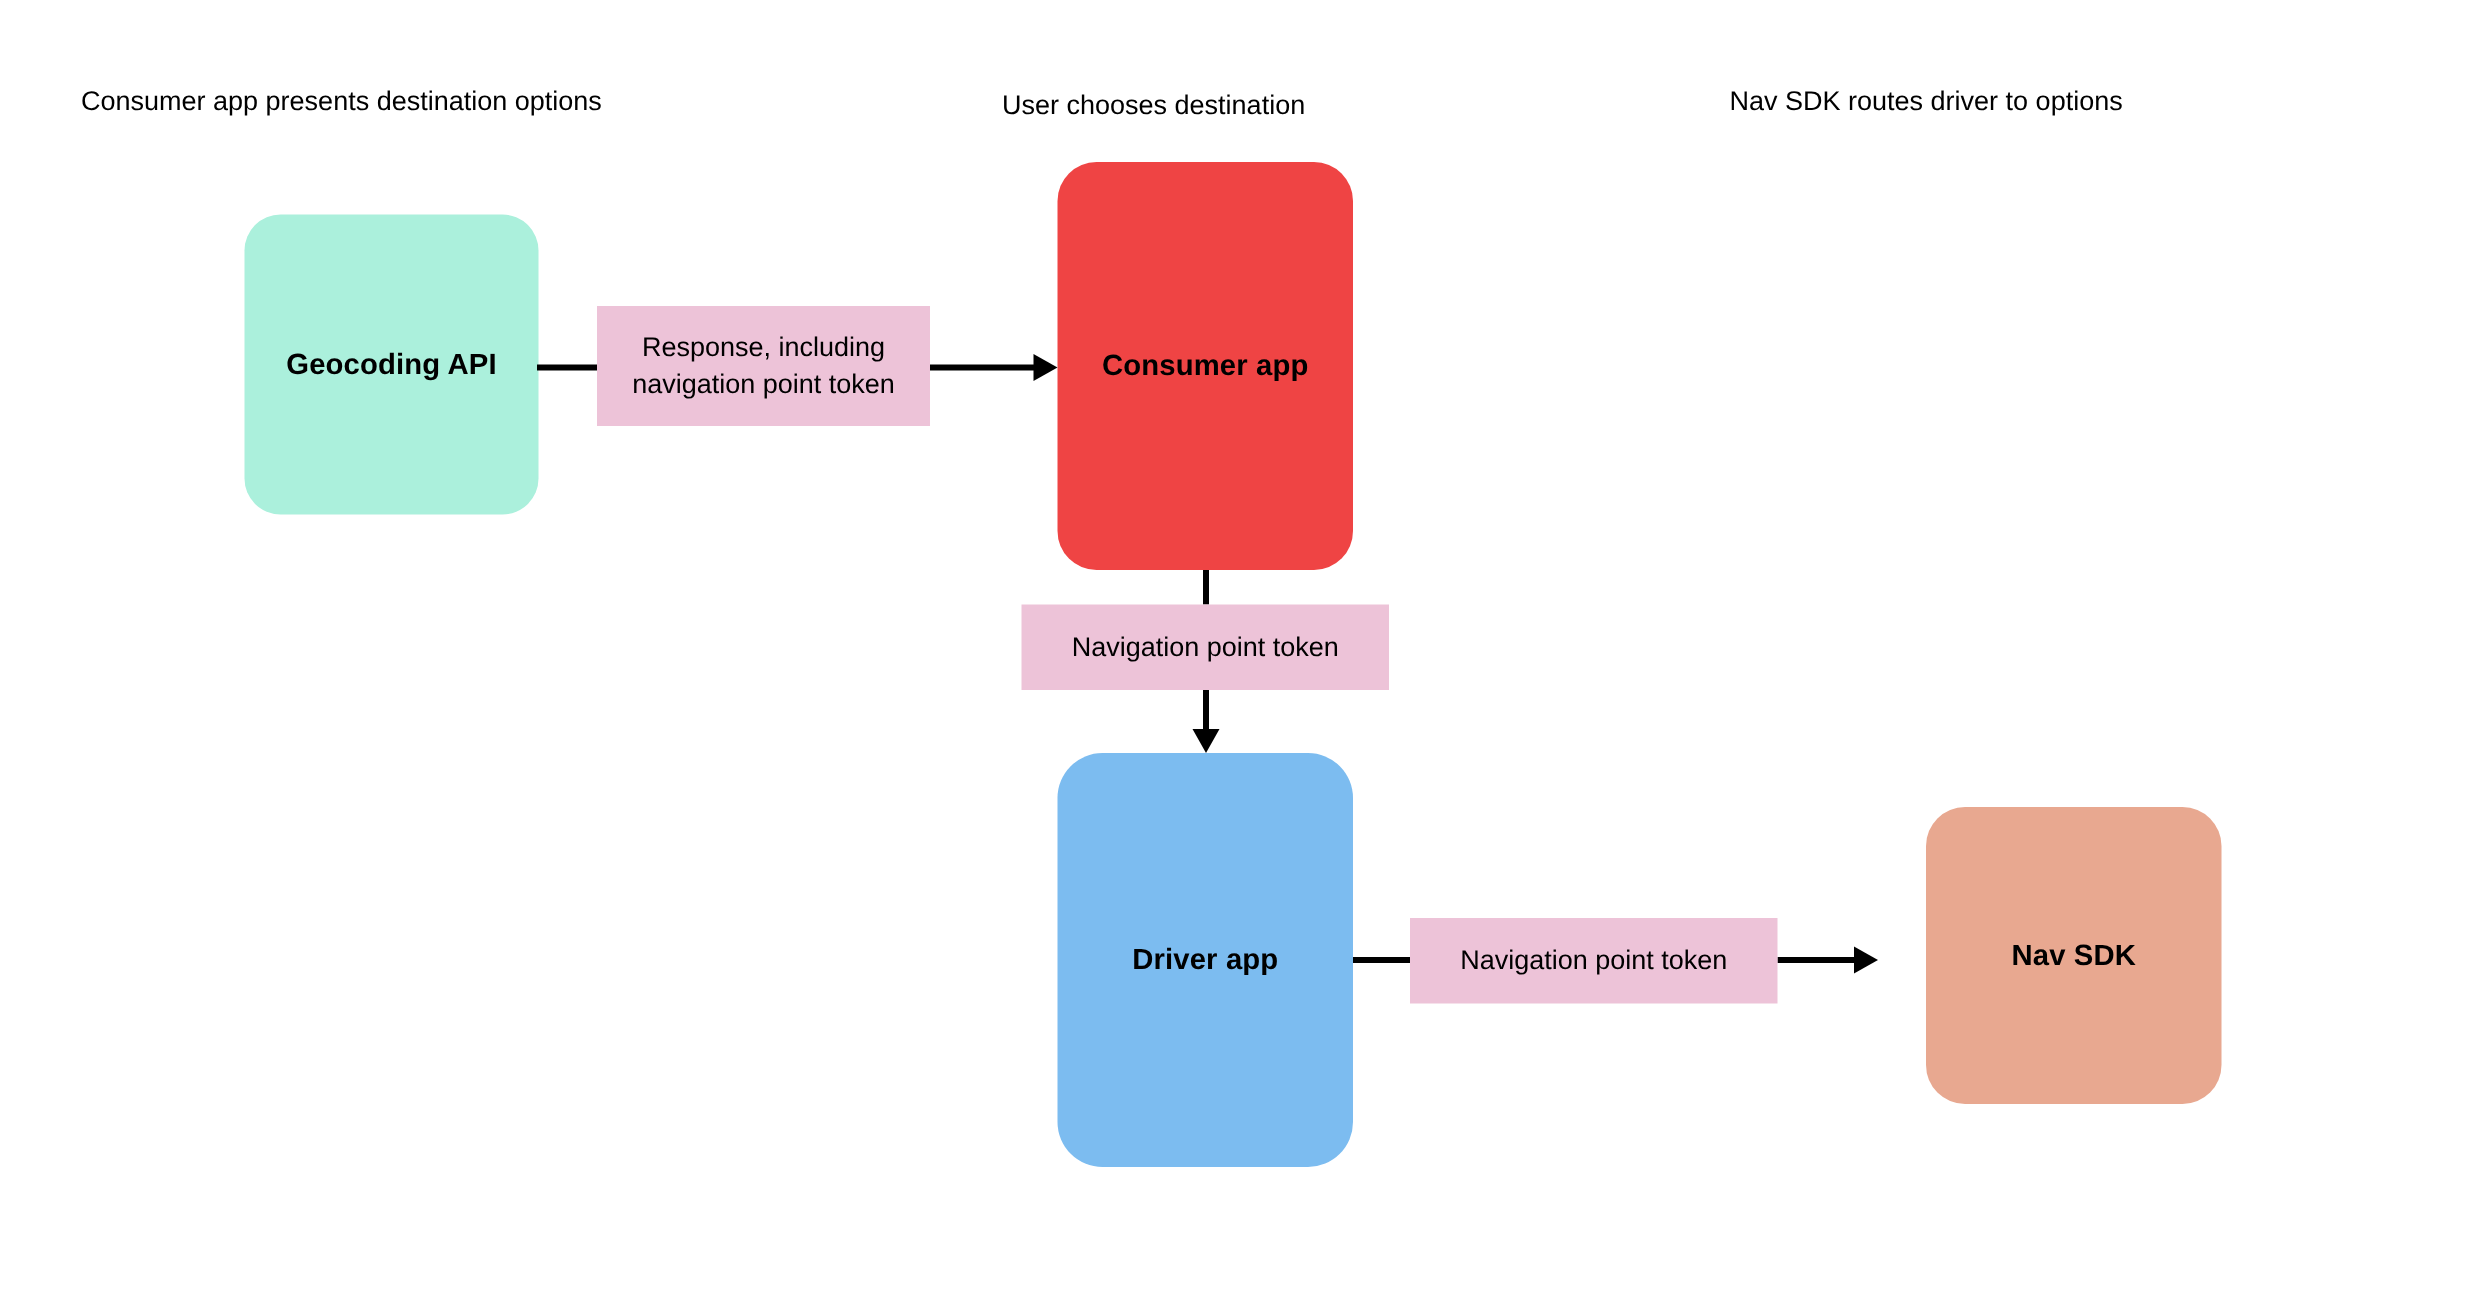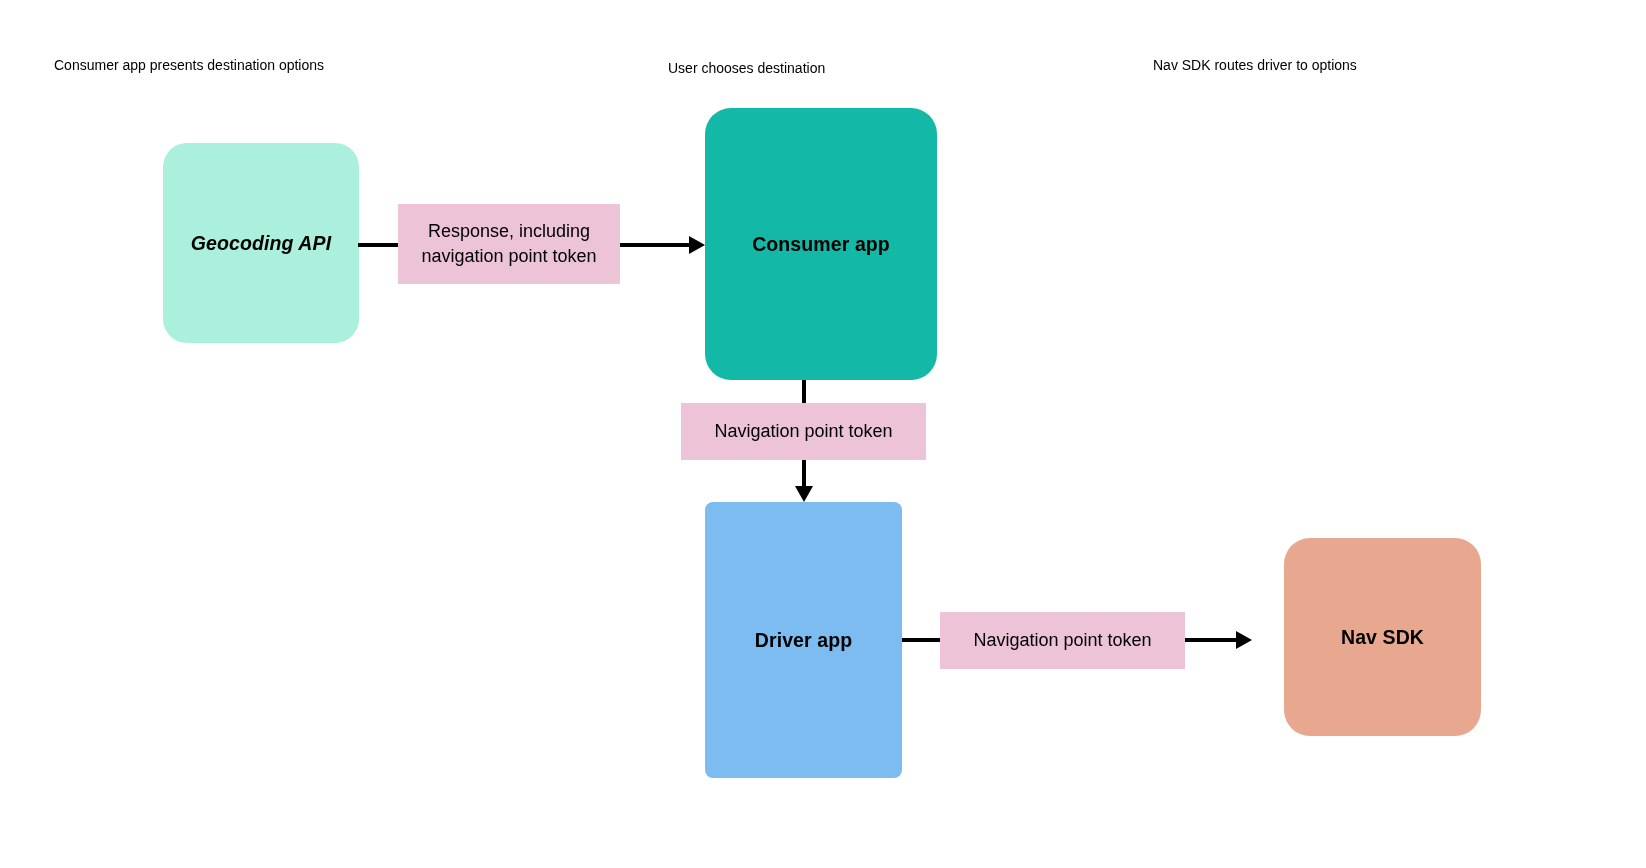--- a/index.html
+++ b/index.html
@@ -13,21 +13,21 @@
   }
   #canvas {
     position: relative;
     width: 1646px;
     height: 868px;
     background: #ffffff;
     overflow: hidden;
   }
   .col-header {
     position: absolute;
-    font-size: 14px;
+    font-size: 18px;
     font-weight: 400;
     color: #000000;
     white-space: nowrap;
     line-height: 1;
   }
   .node {
     position: absolute;
     display: flex;
     align-items: center;
     justify-content: center;
@@ -108,27 +108,27 @@
       </div>
       <div class="edge" style="left: 1161px; top: 616px; width: 115px; height: 48px;">
         <svg width="115" height="48" viewBox="0 0 115 48">
           <line x1="24" y1="24" x2="76" y2="24" stroke="#000000" stroke-width="4" stroke-linecap="butt"></line>
           <polygon points="91,24 75,15 75,33" fill="#000000"></polygon>
         </svg>
       </div>
     </div>
 
   <div id="nodes-layer">
-      <div class="node" style="left: 163px; top: 143px; width: 196px; height: 200px; background: rgb(171, 240, 220); border-radius: 24px; font-style: italic;">
+      <div class="node" style="left: 163px; top: 143px; width: 196px; height: 200px; background: rgb(171, 240, 220); border-radius: 24px;">
         <div class="node-label">Geocoding API</div>
       </div>
-      <div class="node" style="left: 705px; top: 108px; width: 232px; height: 272px; background: #14b8a6; border-radius: 26px;">
+      <div class="node" style="left: 705px; top: 108px; width: 197px; height: 272px; background: #ef4444; border-radius: 26px;">
         <div class="node-label">Consumer app</div>
       </div>
-      <div class="node" style="left: 705px; top: 502px; width: 197px; height: 276px; background: rgb(124, 188, 240); border-radius: 8px;">
+      <div class="node" style="left: 705px; top: 502px; width: 197px; height: 276px; background: rgb(124, 188, 240); border-radius: 30px;">
         <div class="node-label">Driver app</div>
       </div>
       <div class="node" style="left: 1252px; top: 538px; width: 197px; height: 198px; background: rgb(232, 168, 144); border-radius: 26px; margin-left: 32px;">
         <div class="node-label">Nav SDK</div>
       </div>
     </div>
 
   <div id="edge-labels-layer">
       <div class="edge-label" style="left: 398px; top: 204px; width: 222px; height: 80px; background: rgb(237, 195, 216);">
         <div class="edge-label-text">Response, including navigation point token</div>

